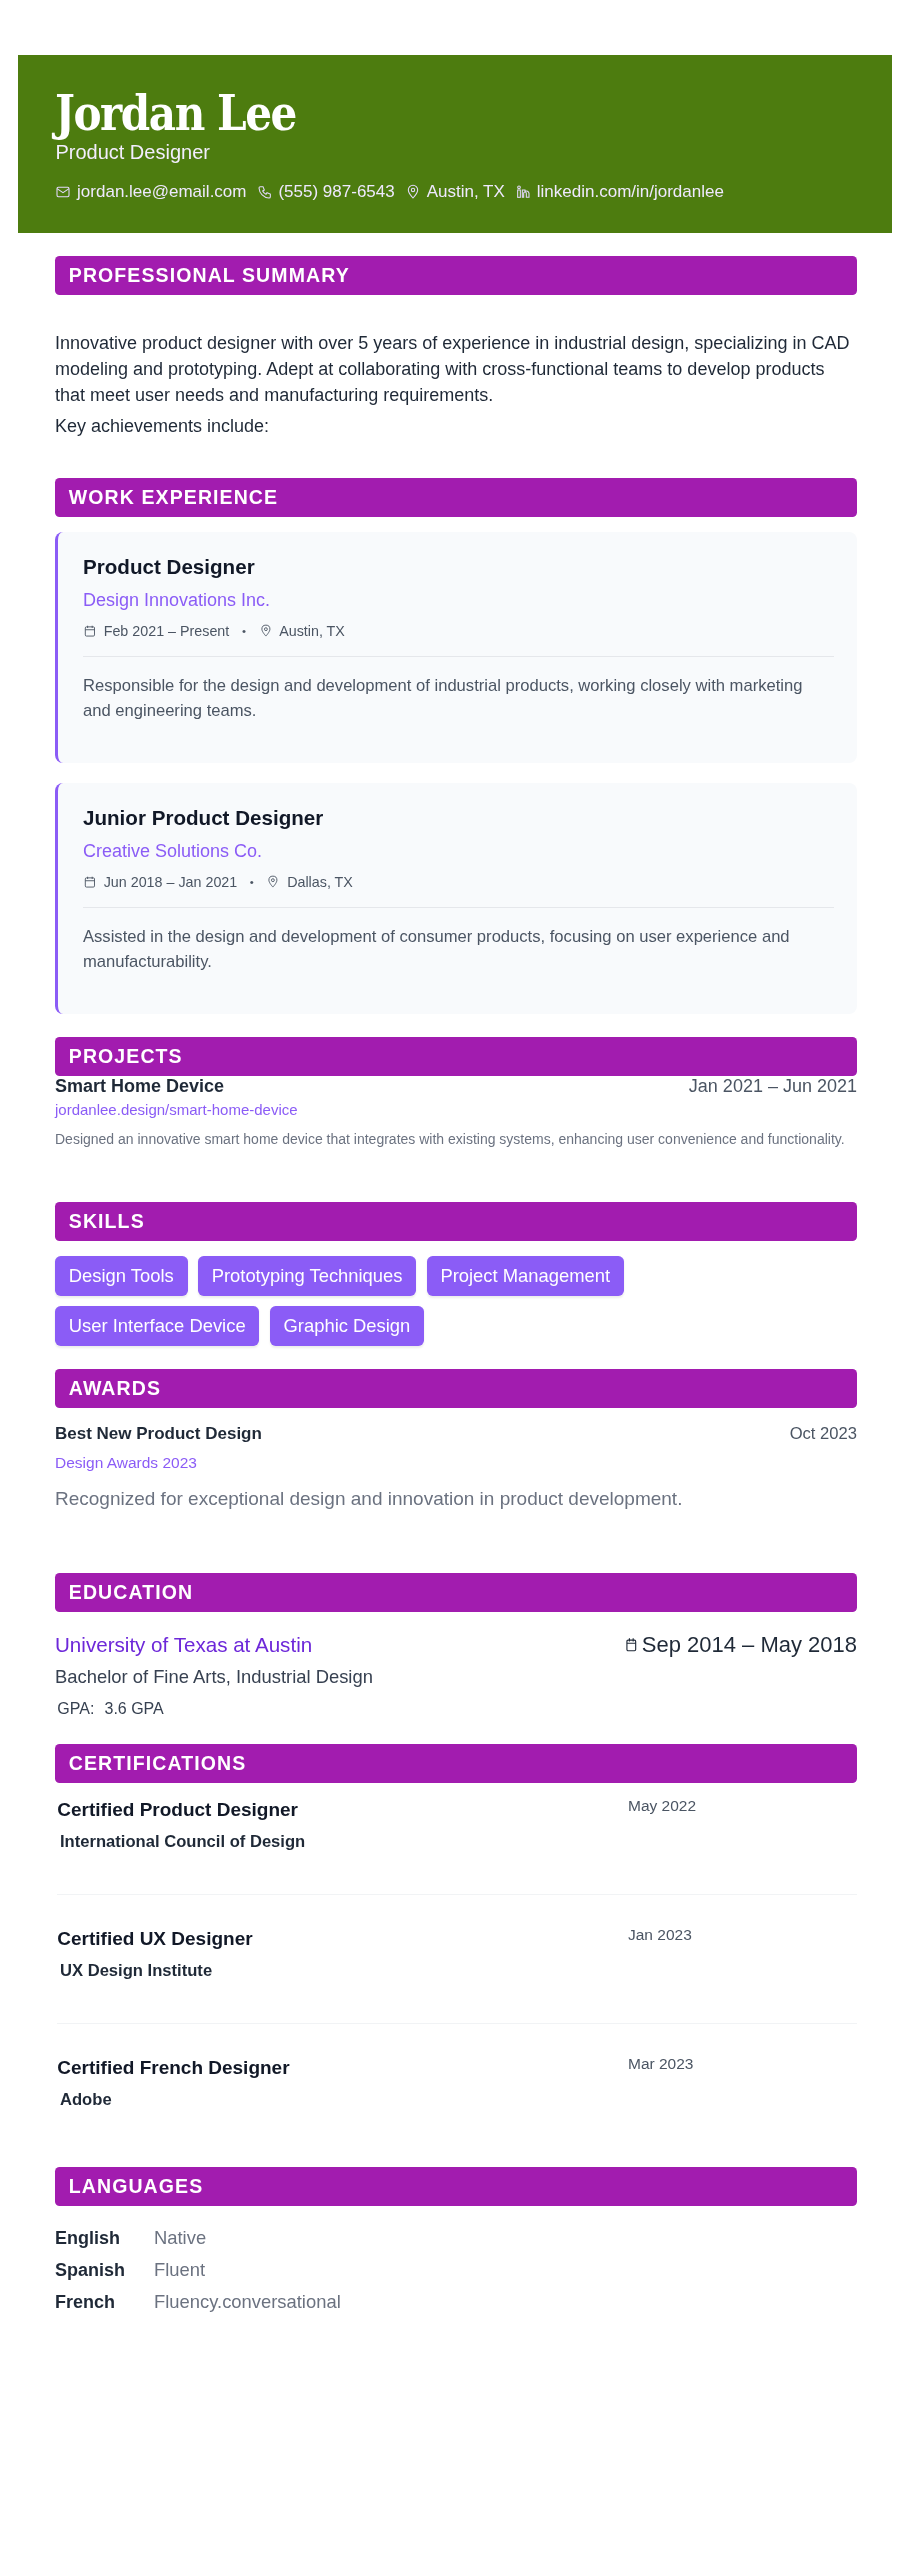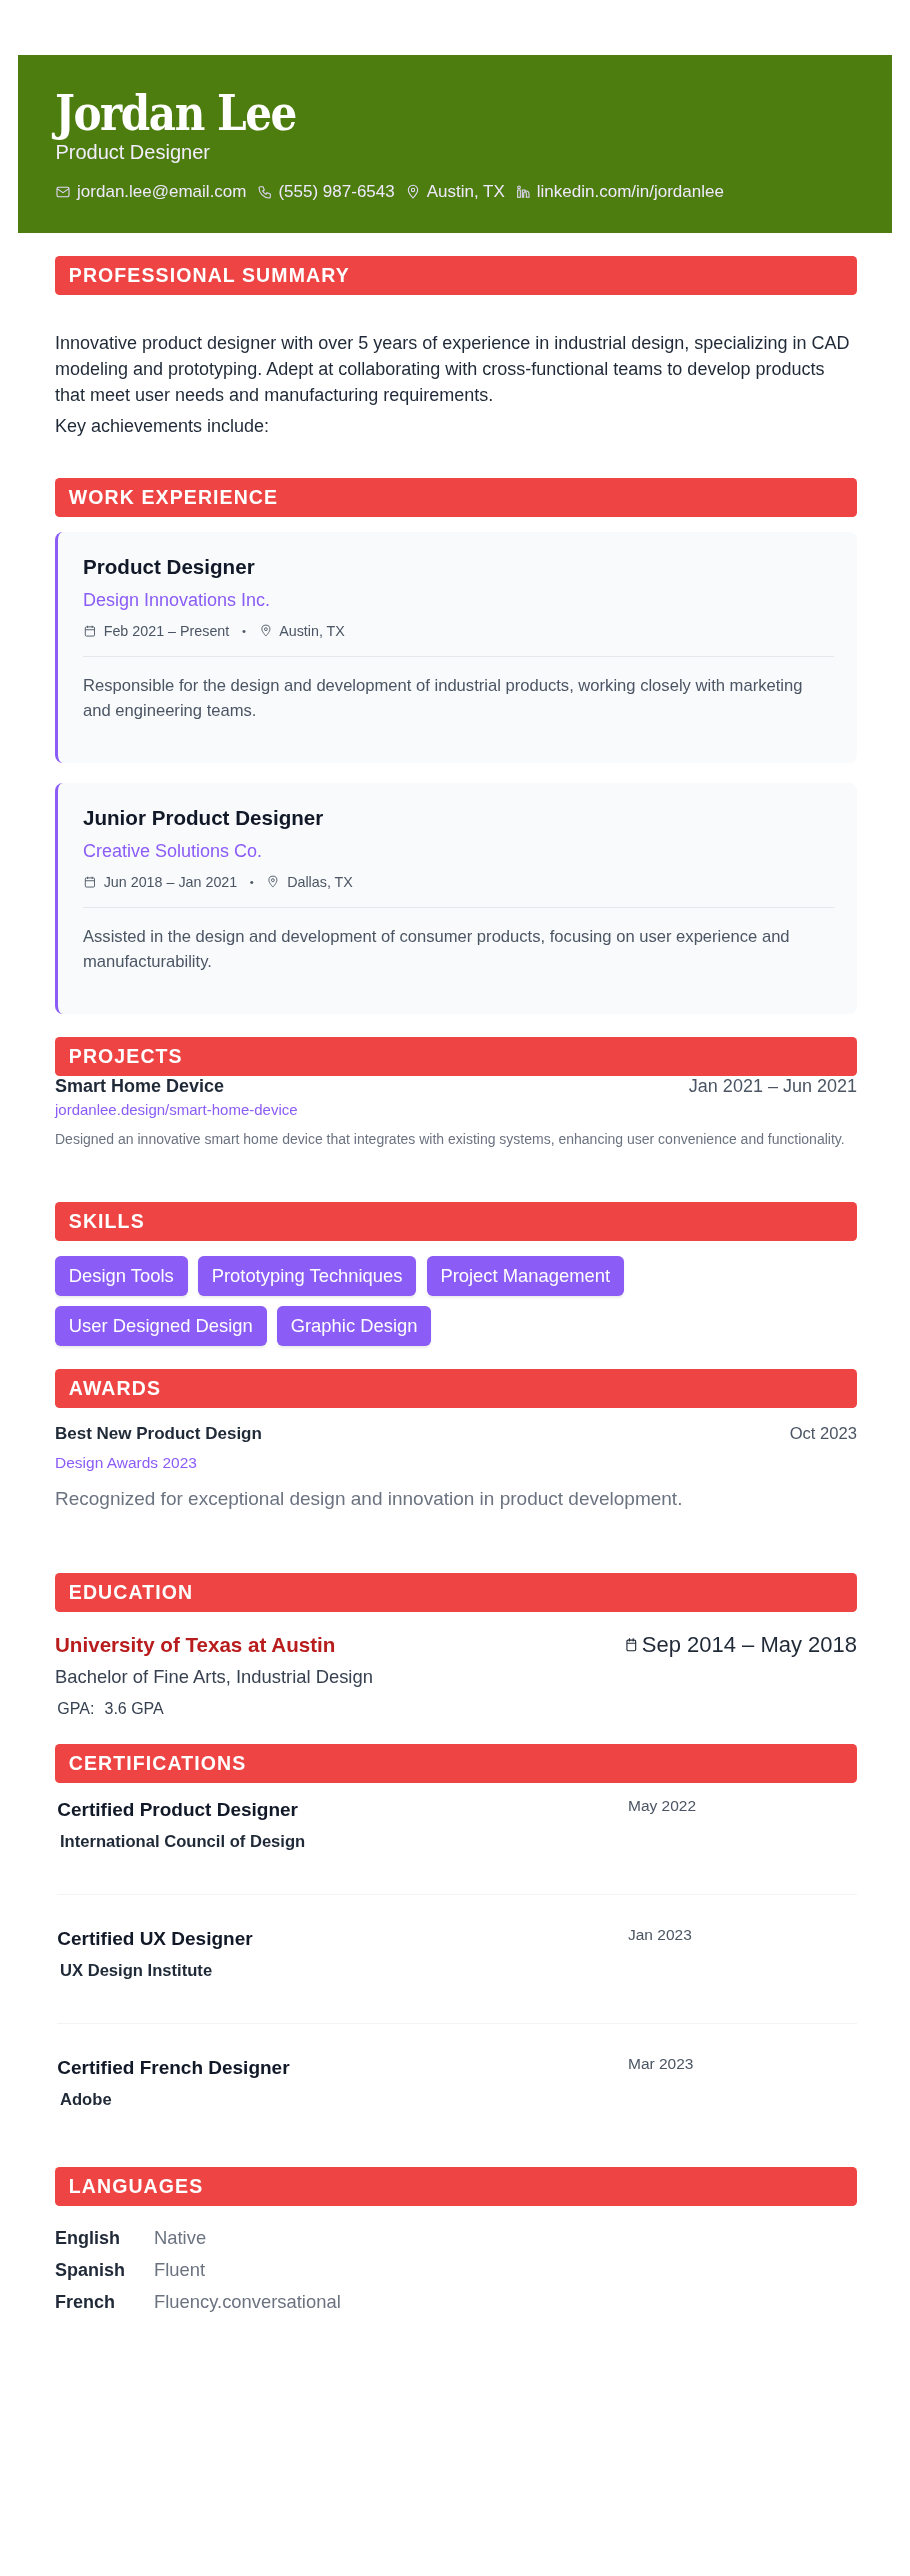--- a/index.html
+++ b/index.html
@@ -22,21 +22,21 @@
   .contact-row {
     position: absolute; left: 37px; top: 127px; display: flex; align-items: center; gap: 0;
     font-size: 17px; color: #efe9fe;
   }
   .contact-item { display: flex; align-items: center; margin-right: 10.3px; }
   .contact-item svg { width: 16px; height: 16px; margin-right: 5.7px; stroke: #e4d9fd; fill: none; stroke-width: 1.6; }
 
   .content { position: absolute; left: 55px; top: 256px; width: 802px; }
 
   .sec-head {
-    background: #ef4444; color: #fff; border-radius: 4.6px; height: 39px;
+    background: #a21caf; color: #fff; border-radius: 4.6px; height: 39px;
     padding: 0 13.8px; display: flex; align-items: center;
     font-weight: bold; font-size: 19.5px; letter-spacing: 1.1px; text-transform: uppercase;
   }
 
   .summary { margin-top: 35px; font-size: 18px; line-height: 26px; color: #1f2937; }
   .summary p + p { margin-top: 4.6px; }
 
   .exp-card {
     background: #F8FAFC; border-left: 3.4px solid #8B5CF6; border-radius: 8px;
     padding: 23px 23px 40px 25px; margin-top: 15px;
@@ -66,21 +66,21 @@
 
   .award { margin-top: 16px; }
   .award-top { display: flex; justify-content: space-between; align-items: baseline; }
   .award-name { font-size: 17px; font-weight: bold; color: #1f2937; }
   .award-date { font-size: 16.6px; color: #4b5563; }
   .award-issuer { margin-top: 10.3px; font-size: 15.5px; color: #8B5CF6; }
   .award-desc { margin-top: 16px; font-size: 19px; color: #6b7280; }
 
   .edu { margin-top: 19.5px; }
   .edu-top { display: flex; justify-content: space-between; align-items: center; }
-  .edu-school { font-size: 20.6px; font-weight: bold; color: #b91c1c; }
+  .edu-school { font-size: 20.6px; font-weight: normal; color: #6d28d9; }
   .edu-dates { display: flex; align-items: center; font-size: 22px; color: #1f2937; }
   .edu-dates svg { width: 12.6px; height: 15px; stroke: #1f2937; fill: none; stroke-width: 1.8; margin-right: 4.6px; }
   .edu-degree { margin-top: 8px; font-size: 18.4px; color: #374151; }
   .edu-gpa { margin-top: 12.6px; margin-left: 2.3px; font-size: 16px; color: #374151; }
   .edu-gpa .gpa-label { margin-right: 5.7px; }
 
   .cert { position: relative; height: 129px; }
   .cert-first { margin-top: 16px; }
   .cert-name { position: absolute; left: 2.3px; top: 0; font-size: 19px; font-weight: bold; color: #111827; }
   .cert-date { position: absolute; left: 573px; top: -2.3px; font-size: 15.5px; color: #4b5563; }
@@ -195,21 +195,21 @@
       <p class="proj-desc">Designed an innovative smart home device that integrates with existing systems, enhancing user con­venience and functionality.</p>
     </div>
   </section>
 
   <section style="margin-top:50px;">
     <h2 class="sec-head">SKILLS</h2>
     <div class="skills">
       <span class="skill-chip">Design Tools</span>
       <span class="skill-chip">Prototyping Techniques</span>
       <span class="skill-chip">Project Management</span>
-      <span class="skill-chip">User Designed Design</span>
+      <span class="skill-chip">User Interface Device</span>
       <span class="skill-chip">Graphic Design</span>
     </div>
   </section>
 
   <section style="margin-top:23px;">
     <h2 class="sec-head">AWARDS</h2>
     <div class="award">
       <div class="award-top">
         <span class="award-name">Best New Product Design</span>
         <span class="award-date">Oct 2023</span>

